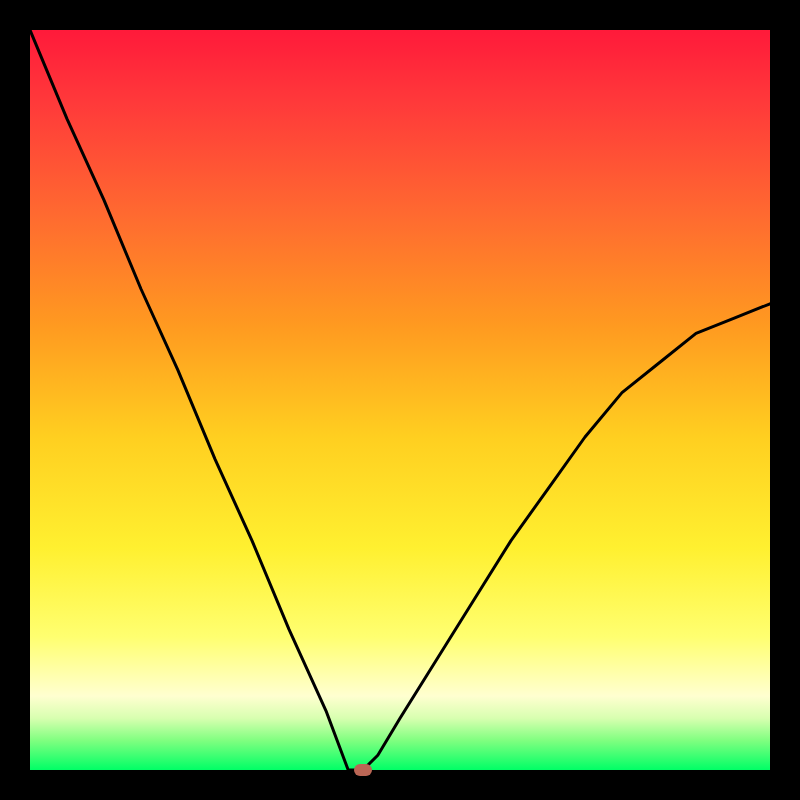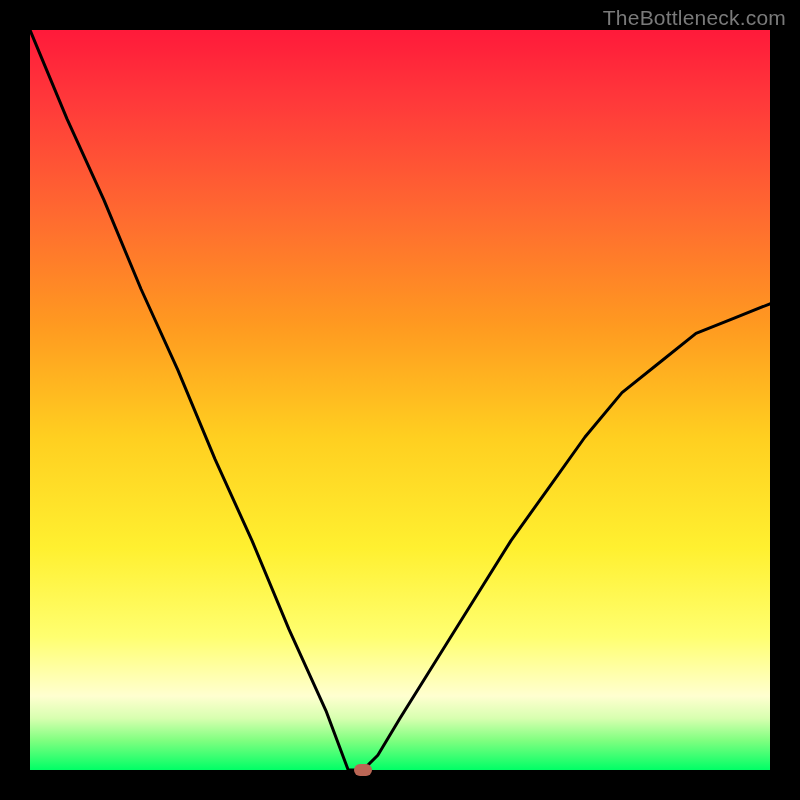--- a/index.html
+++ b/index.html
@@ -58,14 +58,13 @@
 </head>
 <body>
 
 <div class="frame">
   <div class="plot-area">
     <svg class="curve" viewBox="0 0 740 740">
       <path id="curve-path" d="M0.0 0.0 L37.0 88.8 L74.0 170.2 L111.0 259.0 L148.0 340.4 L185.0 429.2 L222.0 510.6 L259.0 599.4 L296.0 680.8 L318.2 740.0 L333.0 740.0 L347.8 725.2 L370.0 688.2 L407.0 629.0 L444.0 569.8 L481.0 510.6 L518.0 458.8 L555.0 407.0 L592.0 362.6 L629.0 333.0 L666.0 303.4 L703.0 288.6 L740.0 273.8 " fill="none" stroke="#000" stroke-width="3" stroke-linejoin="round" stroke-linecap="round"></path>
     </svg>
     <div class="marker" id="marker" style="left: 333px; top: 740px;"></div>
   </div>
-  <div class="watermark">TheBottleneck.com</div>
 </div>
 
 </body></html>

